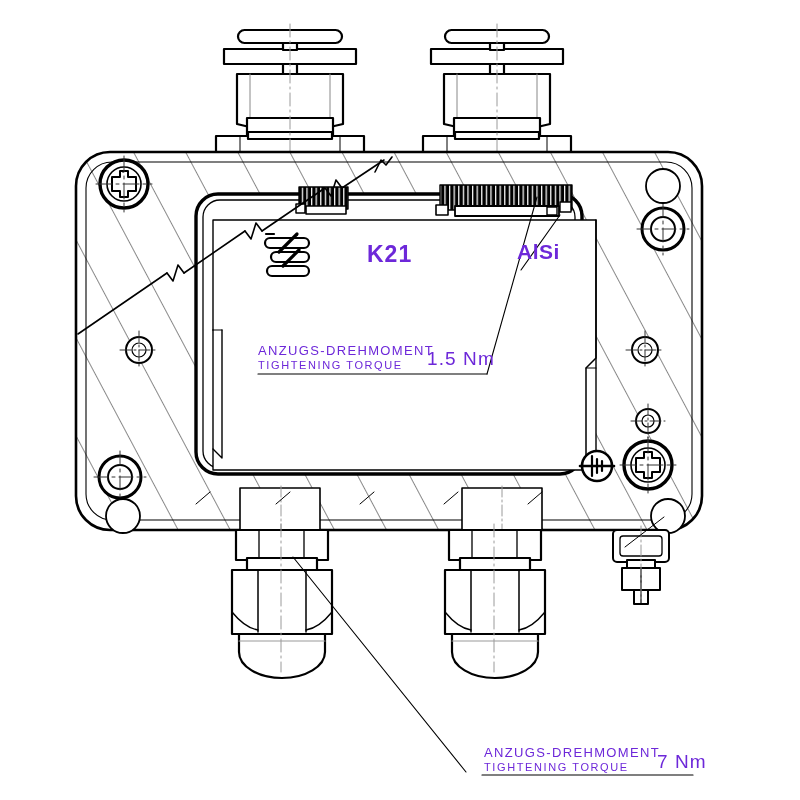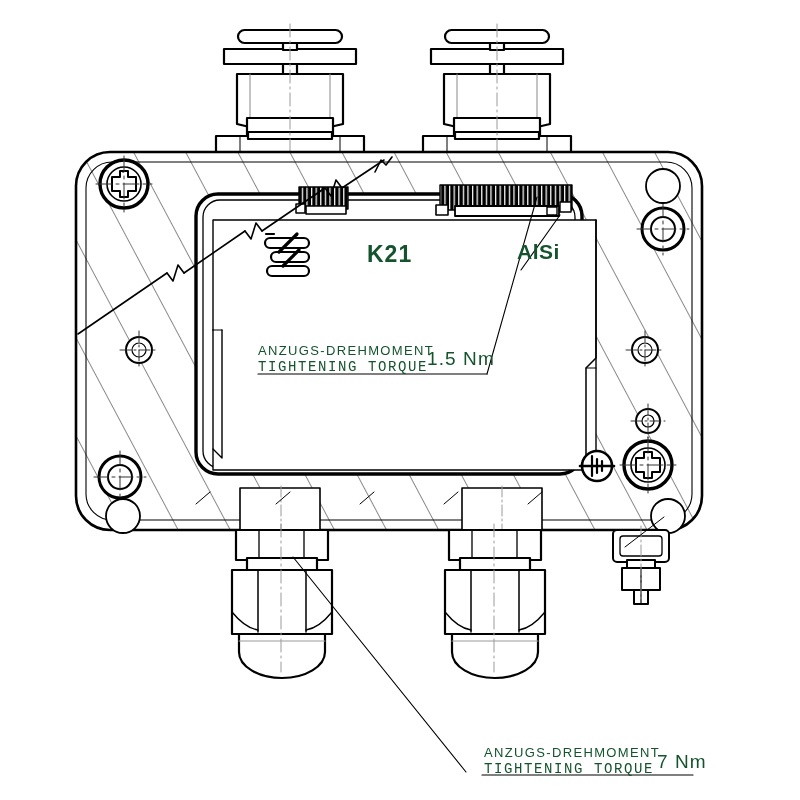--- a/index.html
+++ b/index.html
@@ -20,43 +20,42 @@
   #dwg {
     position: absolute;
     left: 0;
     top: 0;
     width: 800px;
     height: 800px;
   }
   .txt {
     position: absolute;
     white-space: pre;
-    color: #14532d;
+    color: #6d28d9;
     font-family: "Liberation Sans", sans-serif;
     letter-spacing: 1.2px;
   }
   .lbl-k21 {
     font-size: 23px;
     font-weight: bold;
     letter-spacing: 1px;
   }
   .lbl-alsi {
     font-size: 21px;
     font-weight: bold;
     letter-spacing: 0.5px;
     margin-left: 36px;
   }
   .tq-de {
     font-size: 13px;
     letter-spacing: 1.35px;
   }
   .tq-en {
-    font-size: 14px;
+    font-size: 11px;
     letter-spacing: 1.6px;
-    font-family: Liberation Mono, monospace;
   }
   .tq-val {
     font-size: 19px;
     letter-spacing: 1.1px;
   }
 </style>
 </head>
 <body>
 
 <div id="sheet">

